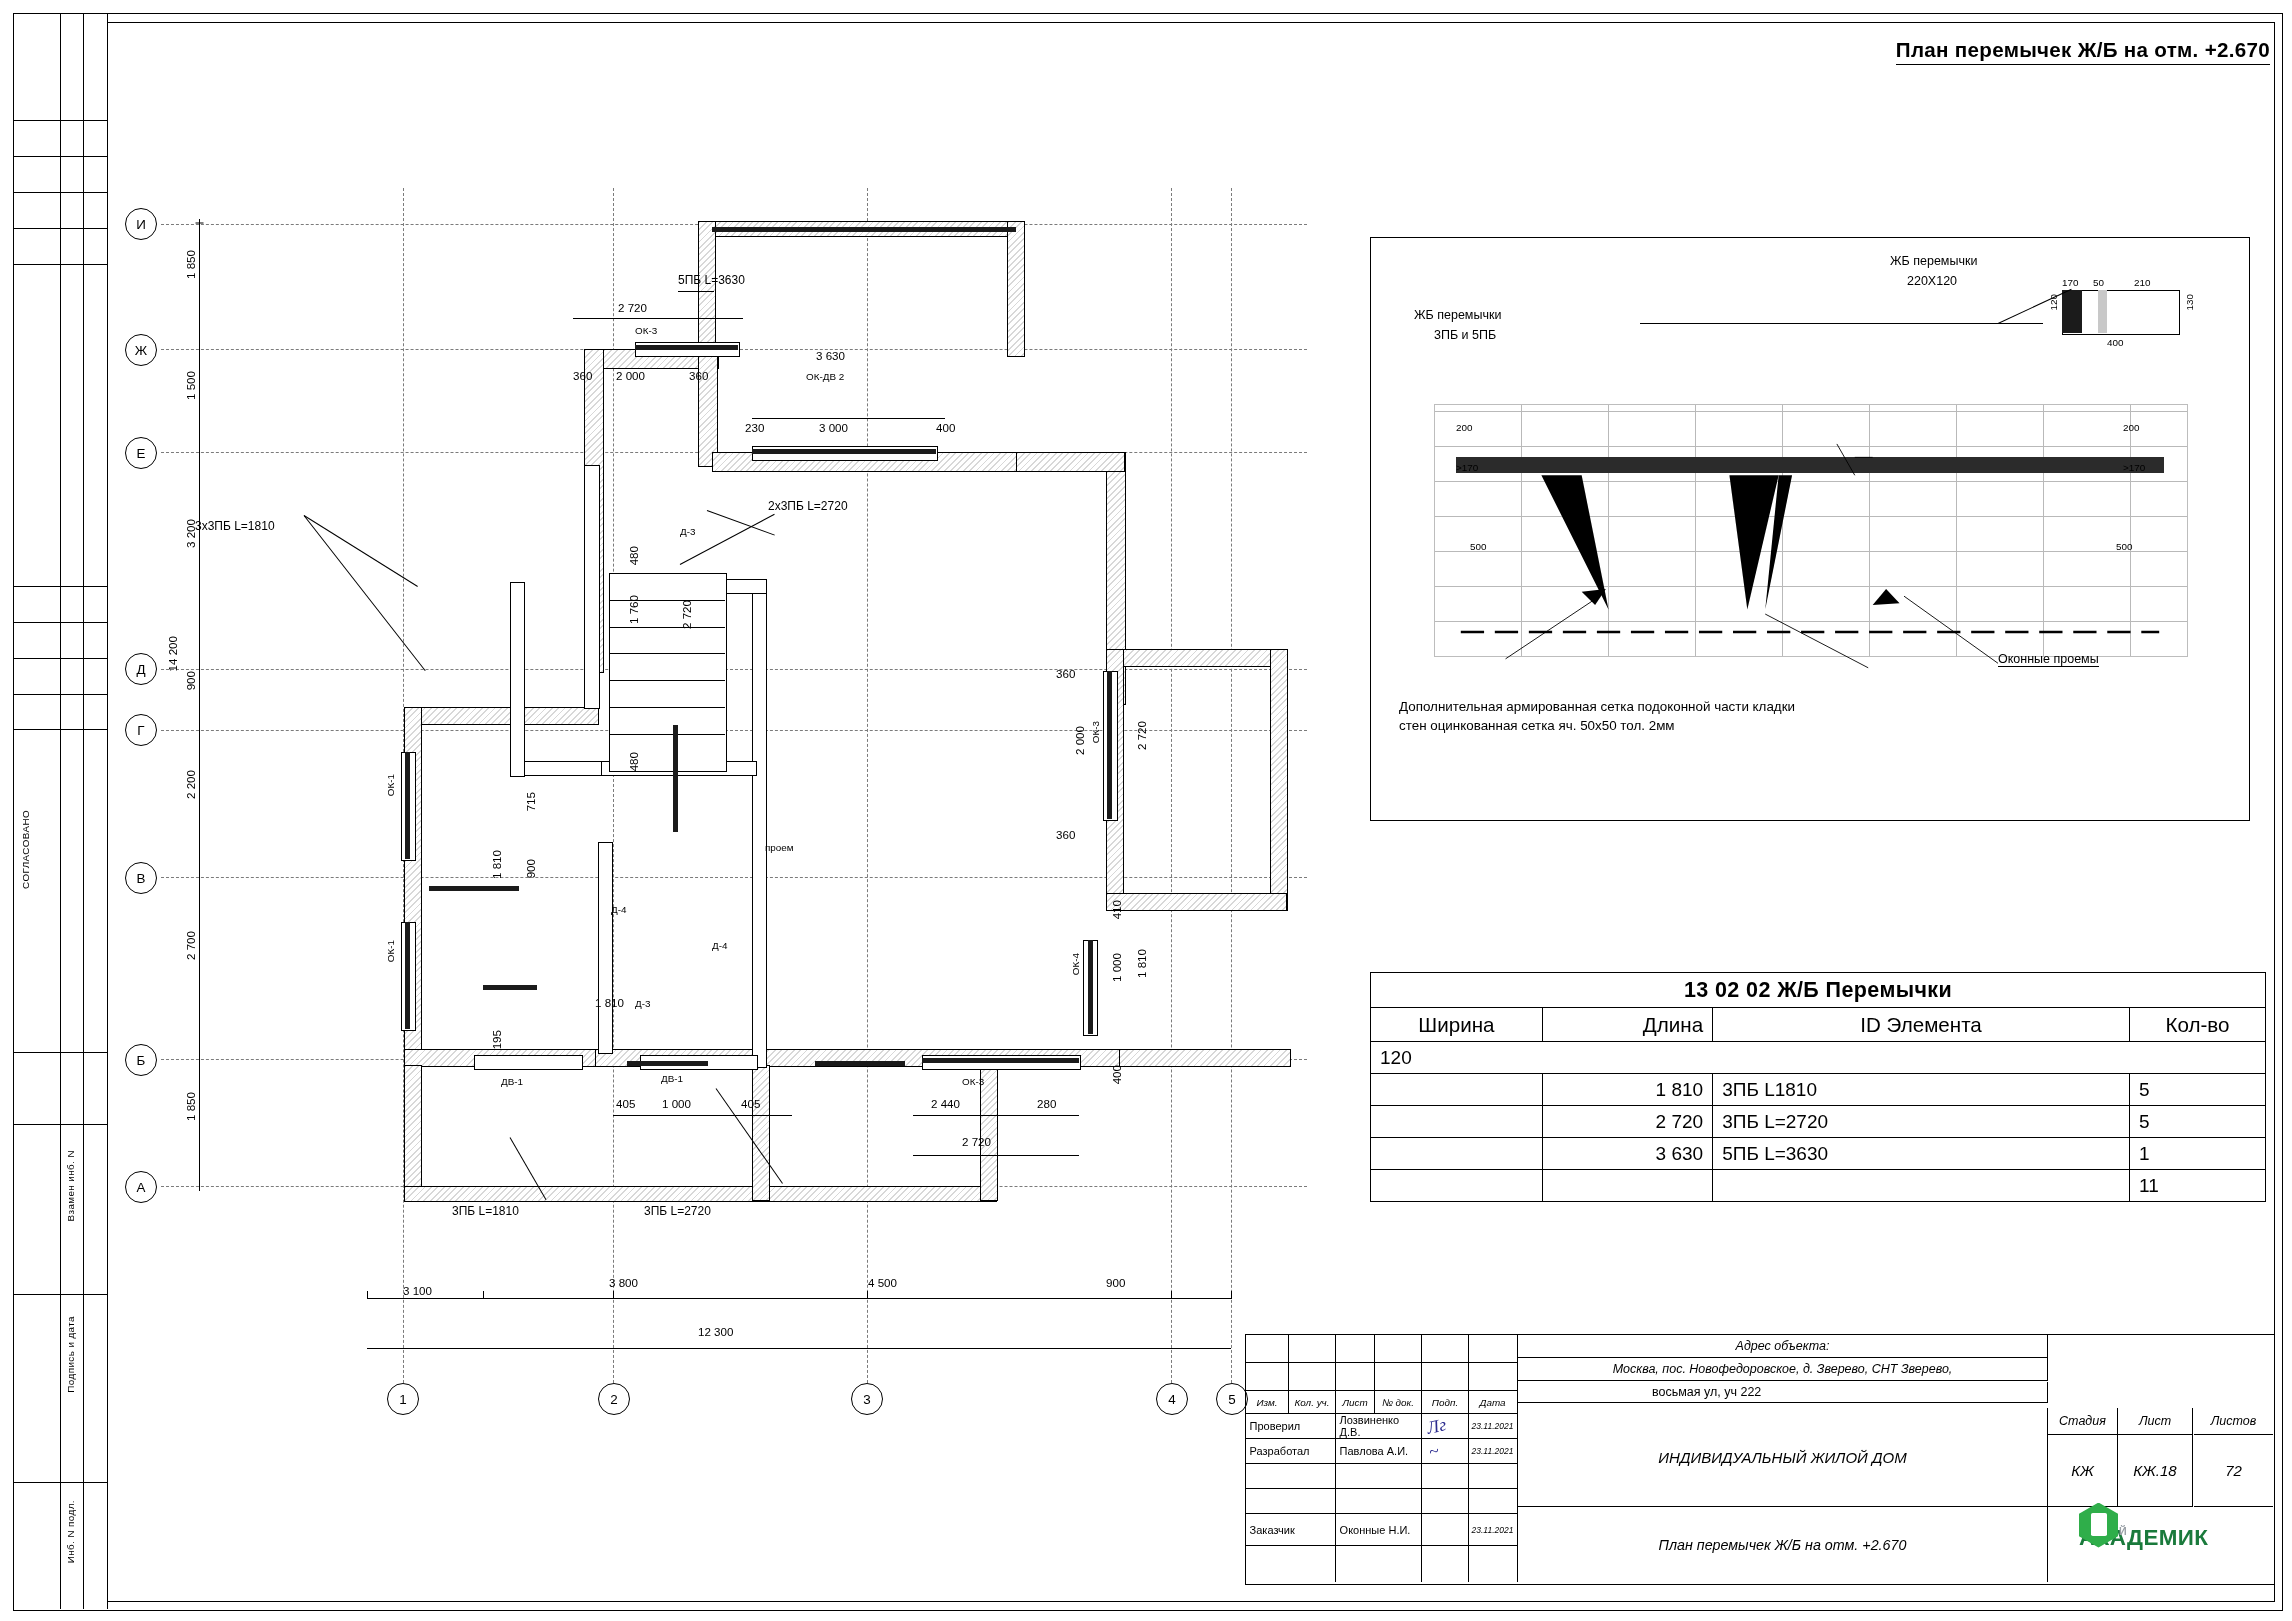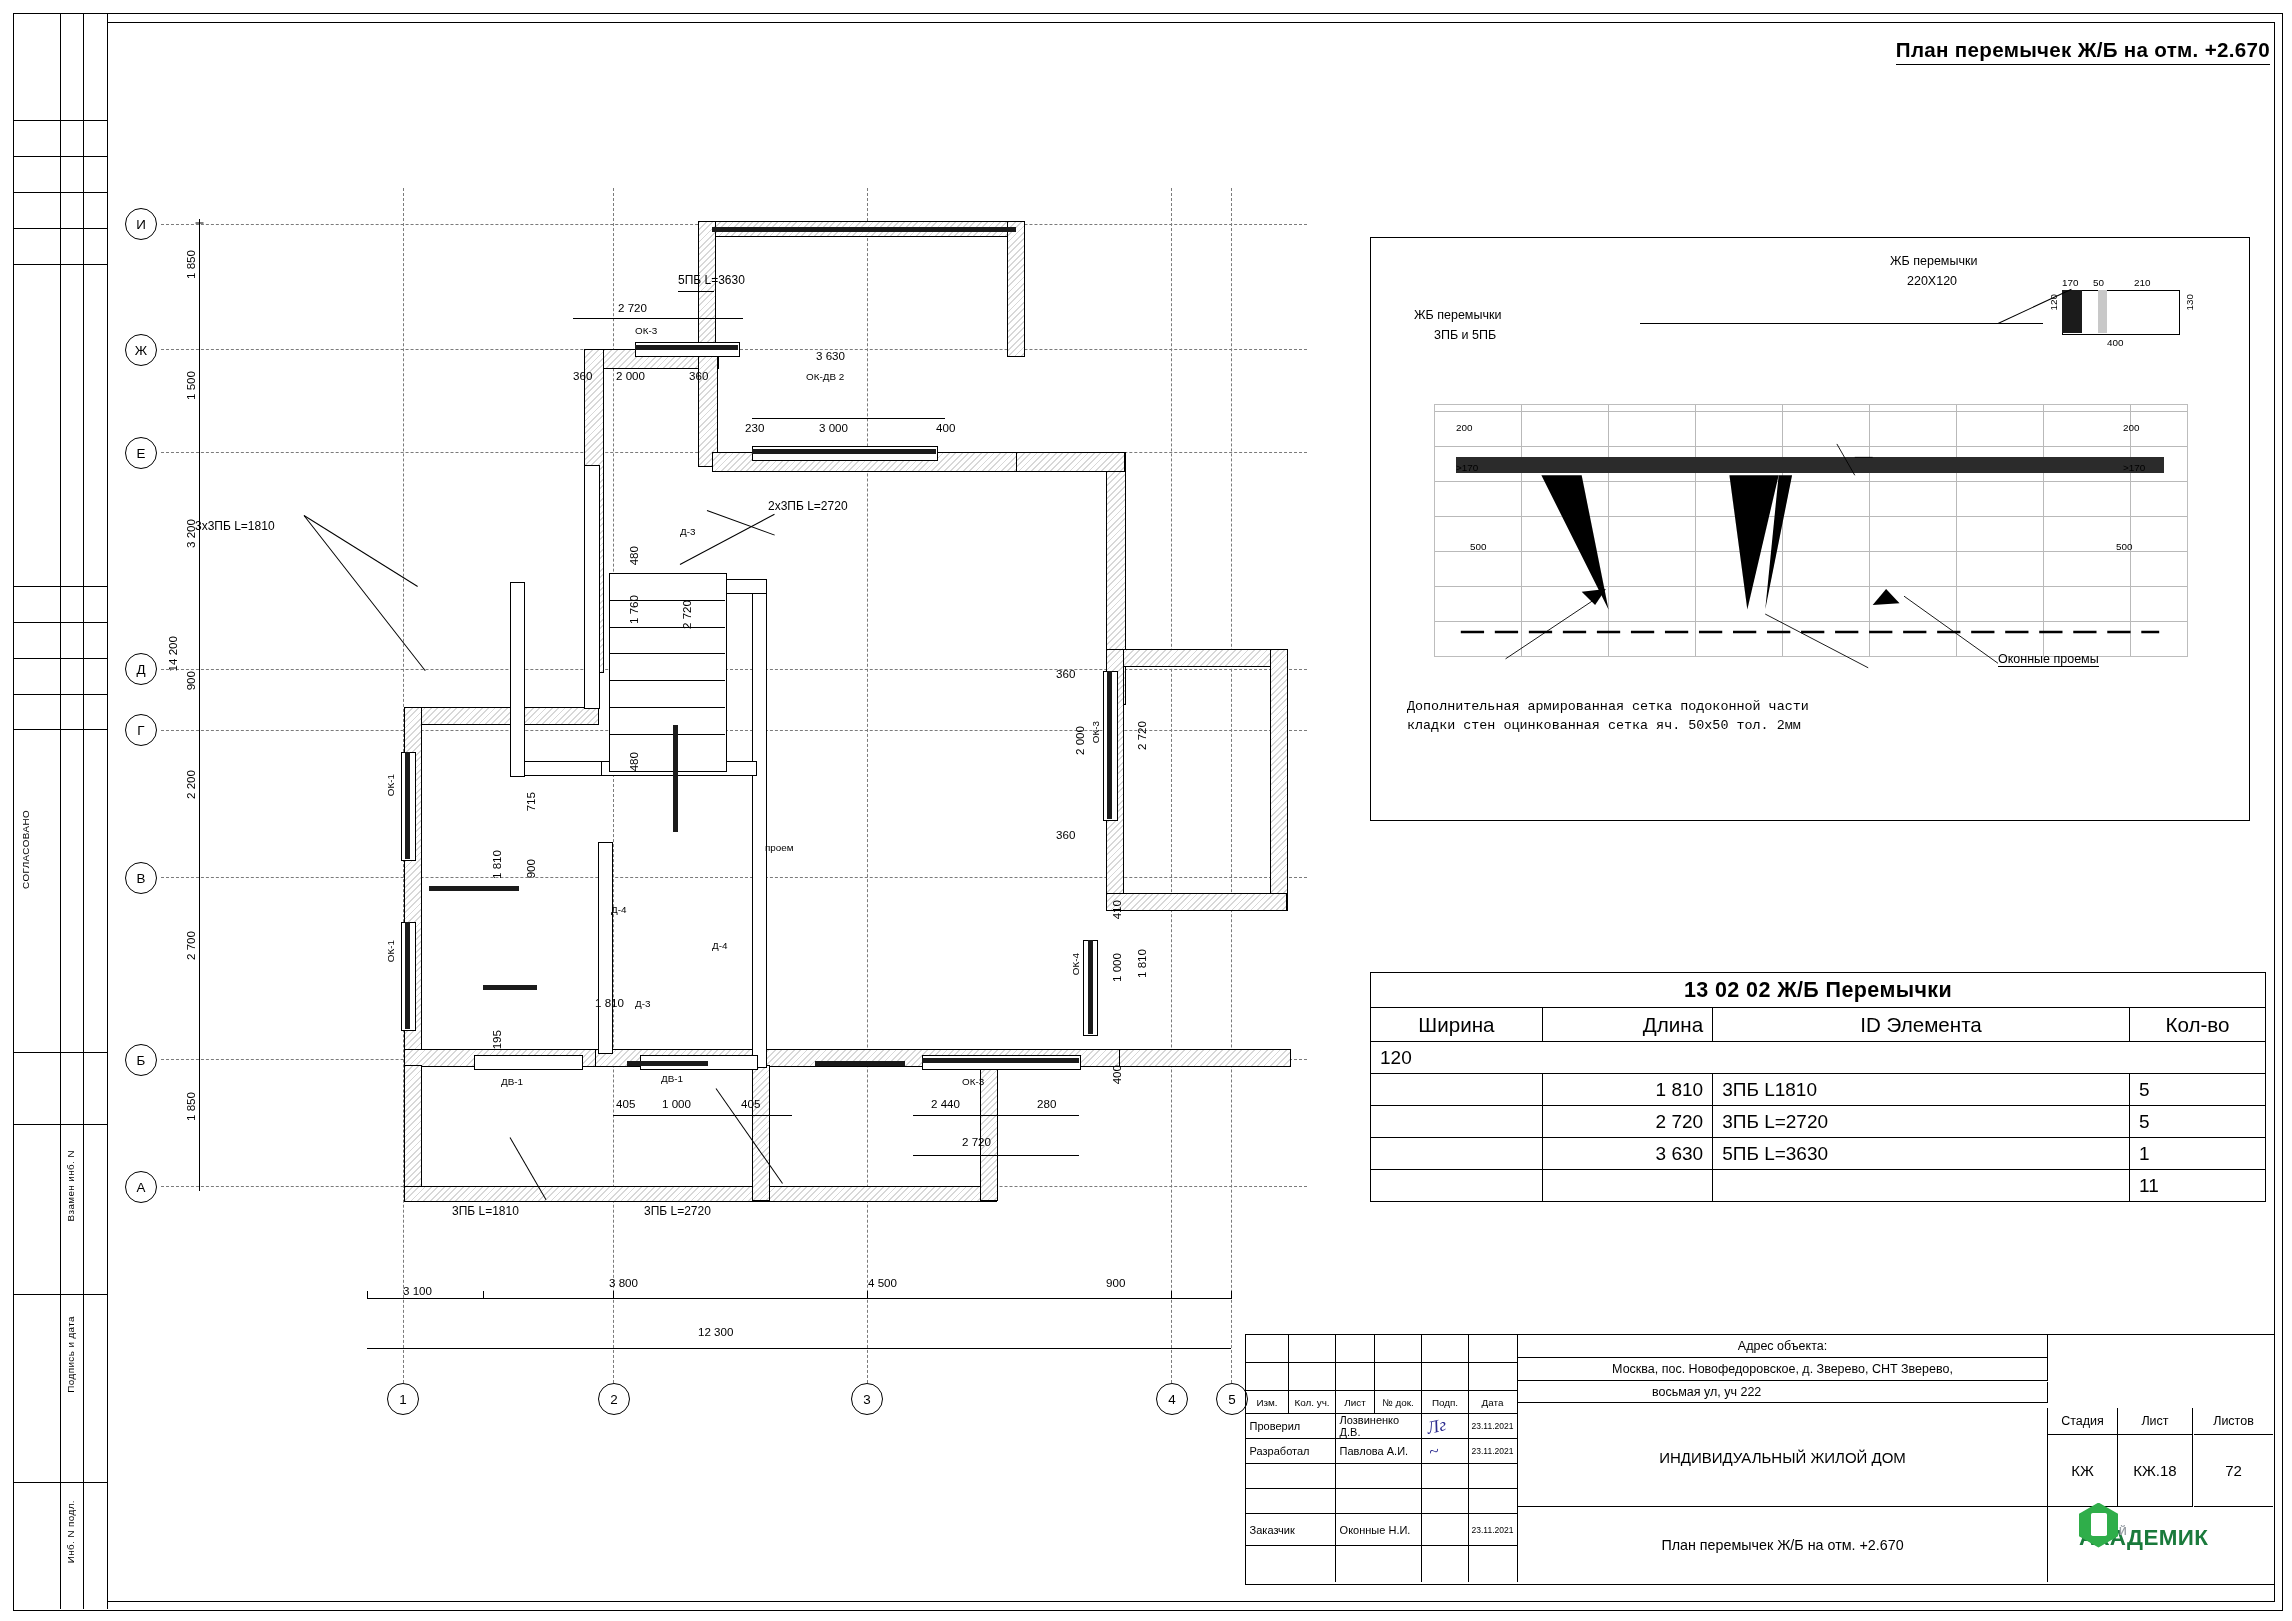--- a/index.html
+++ b/index.html
@@ -54,21 +54,21 @@
   .spec .c-l{width:161px;text-align:right;}
   .spec .c-id{width:430px;}
   .spec .c-q{width:125px;}
 
   
   .tb{position:absolute;left:1245px;top:1334px;width:1028px;height:249px;border:1.4px solid #000;}
   .tb div{position:absolute;box-sizing:border-box;}
   .tb .cell{border-right:0.9px solid #000;border-bottom:0.9px solid #000;font-size:11px;display:flex;align-items:center;padding-left:3.6px;}
   .tb .nb{border-right:none;}
   .tb .nbb{border-bottom:none;}
-  .tb .ctr{justify-content:center;padding-left:0;}
+  .tb .ctr{justify-content:center;padding-left:0;font-style:italic;}
   .tb .big{font-size:15px;}
   .logo{position:absolute;display:flex;align-items:center;gap:7.2px;}
   .logo .txt1{font-size:22.4px;font-weight:bold;color:#1a7a3c;letter-spacing:0.4px;}
   .logo .txt2{font-size:10.7px;font-weight:bold;color:#9aa0a6;letter-spacing:2.7px;}
   .hex{width:39px;height:45px;background:#2fae4a;clip-path:polygon(50% 0,100% 25%,100% 75%,50% 100%,0 75%,0 25%);position:relative;}
   .hex:after{content:"";position:absolute;left:11.6px;top:10.7px;width:16px;height:23px;background:#fff;border-radius:1.8px;}
   .sig{position:absolute;font-family:"Liberation Serif",serif;font-style:italic;font-size:18px;color:#2b2b8f;transform:rotate(-12deg);}
 </style>
 </head>
 <body>
@@ -346,21 +346,21 @@
 
     <div class="lblsm" style="left:85px;top:184px;">200</div>
     <div class="lblsm" style="left:85px;top:224px;">&gt;170</div>
     <div class="lblsm" style="left:752px;top:184px;">200</div>
     <div class="lblsm" style="left:752px;top:224px;">&gt;170</div>
     <div class="lblsm" style="left:99px;top:303px;">500</div>
     <div class="lblsm" style="left:745px;top:303px;">500</div>
 
     <div class="lbl" style="left:627px;top:414px;border-bottom:0.9px solid #000;">Оконные проемы</div>
 
-    <div style="position:absolute;left:36px;top:459px;width:421px;font-size:13.4px;line-height:1.45;font-family:Liberation Mono, monospace;">Дополнительная армированная сетка подоконной части кладки стен оцинкованная сетка яч. 50х50 тол. 2мм</div>
+    <div style="position:absolute;left:28px;top:459px;width:421px;font-size:13.4px;line-height:1.45;">Дополнительная армированная сетка подоконной части кладки стен оцинкованная сетка яч. 50х50 тол. 2мм</div>
   </div>
 
   <table class="spec">
     <tbody>
         <tr>
           <td colspan="4" class="hdr">13 02 02 Ж/Б Перемычки</td>
         </tr>
     <tr>
       <td class="c-w ch">Ширина</td>
       <td class="c-l ch">Длина</td>

